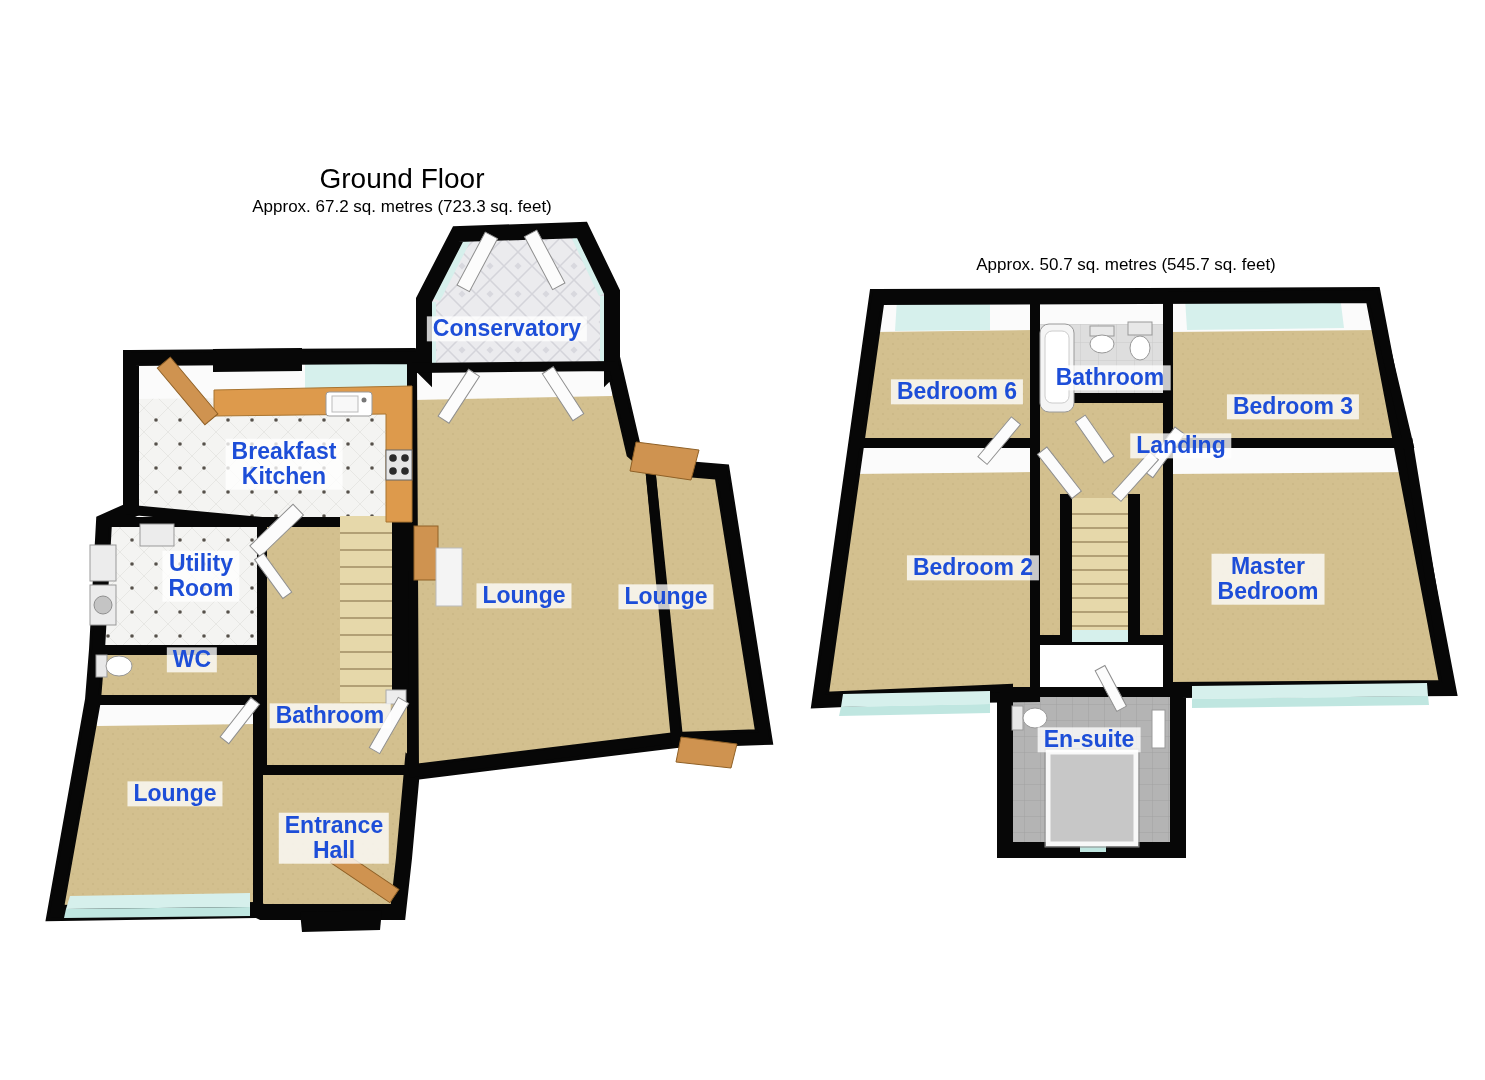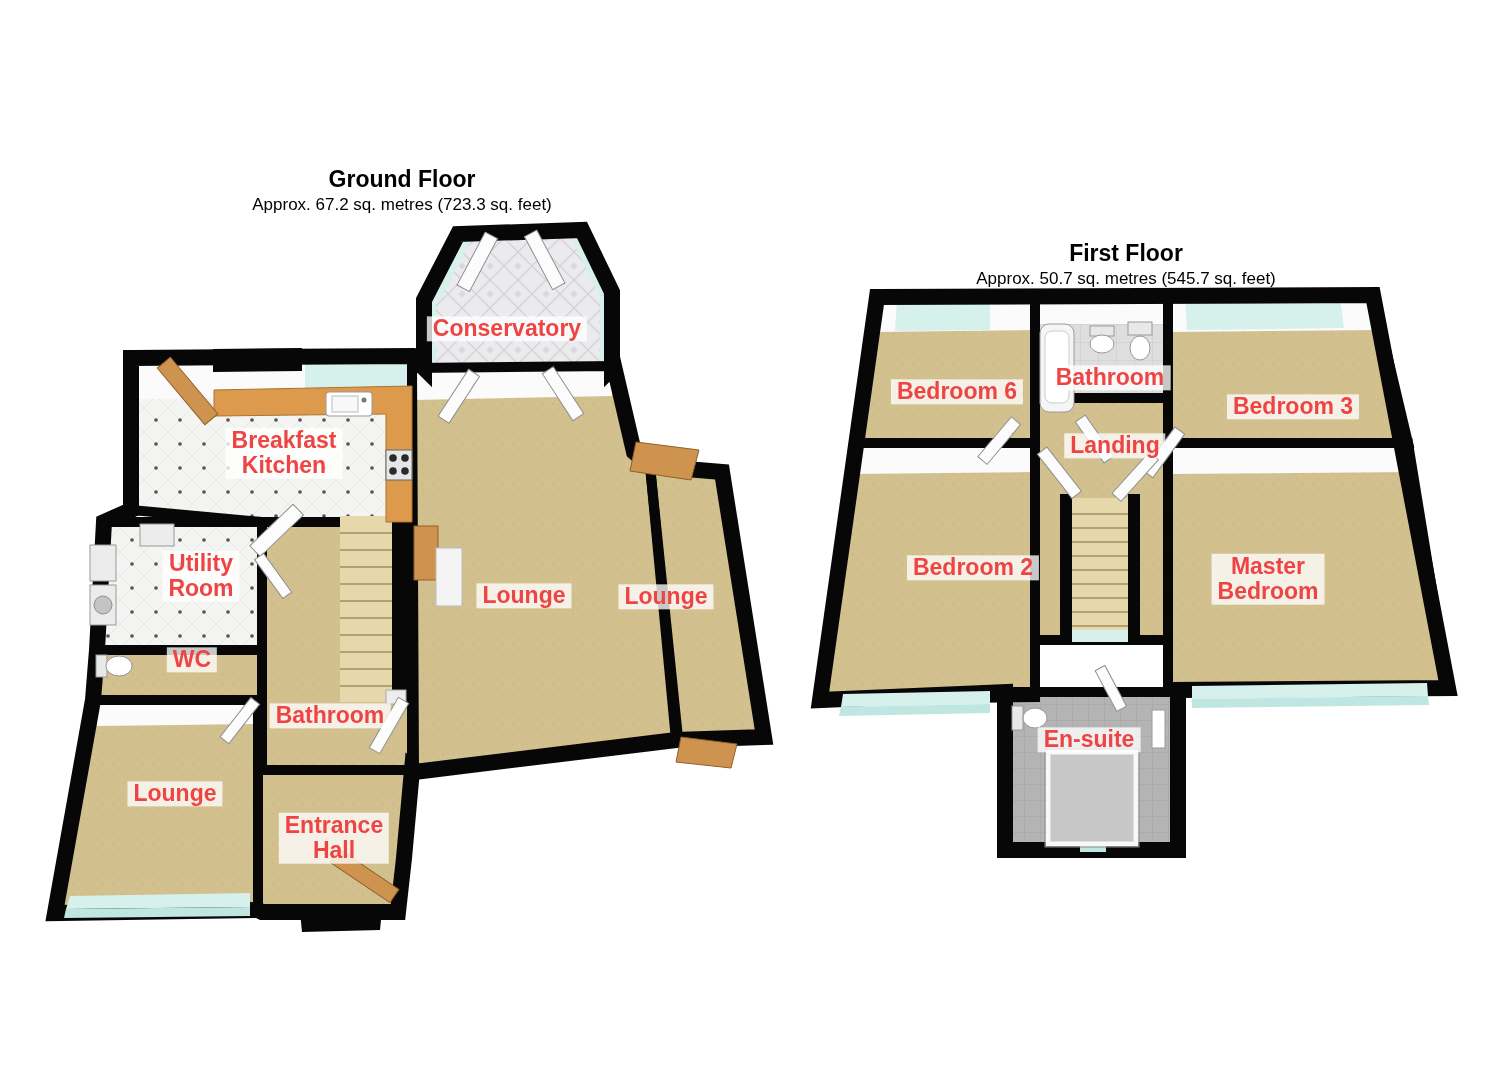--- a/index.html
+++ b/index.html
@@ -17,26 +17,26 @@
   .wood{fill:var(--wood,#cf9350);stroke:#8f6026;stroke-width:1;}
   .door{fill:#fcfcfc;stroke:#8f8f8f;stroke-width:1;}
   .appl{fill:#ececec;stroke:#999;stroke-width:1;}
   .white{fill:#ffffff;stroke:#999;stroke-width:1;}
   .blk{fill:var(--wall,#070707);stroke:none;}
   .tread{stroke:#b2a075;stroke-width:2;}
   
   .lbl{
     position:absolute;transform:translate(-50%,-50%);
     background:var(--label_bg,rgba(255,255,255,0.78));
-    color:#ef4444;font-weight:bold;font-size:23px;line-height:1.1;
+    color:#1d4ed8;font-weight:bold;font-size:23px;line-height:1.1;
     padding:0 6px;text-align:center;white-space:nowrap;
   }
   .ln{display:block;}
   .floor-head{position:absolute;transform:translate(-50%,-50%);text-align:center;color:#000;white-space:nowrap;}
-  .ft{font-size:23px;font-weight:bold;text-align:center;}
+  .ft{font-size:28px;font-weight:normal;text-align:center;}
   .fs{font-size:17px;margin-top:2px;}
   .total{
     position:absolute;transform:translate(-50%,-50%);font-size:21px;color:#000;white-space:nowrap;
   }
 </style>
 </head>
 <body>
 
 <div class="stage">
 
@@ -224,47 +224,46 @@
     <rect class="door" x="1146" y="455" width="12" height="56" transform="rotate(42 1152 458)"></rect>
     <rect class="door" x="1096" y="668" width="11" height="46" transform="rotate(-28 1101 671)"></rect>
   </g>
 </svg>
 
   <div class="floor-head" style="left:402px;top:190px">
     <div class="ft">Ground Floor</div>
     <div class="fs">Approx. 67.2 sq. metres (723.3 sq. feet)</div>
   </div>
   <div class="floor-head" style="left:1126px;top:264px">
-    <div class="ft">First Floor</div>
     <div class="fs">Approx. 50.7 sq. metres (545.7 sq. feet)</div>
   </div>
 
   <div class="lbl" style="left:507px;top:329px"><span>Conservatory</span></div>
-  <div class="lbl" style="left:284px;top:453px">
+  <div class="lbl" style="left:284px;top:464px">
     <span class="ln">Breakfast</span>
     <span class="ln">Kitchen</span>
   </div>
   <div class="lbl" style="left:201px;top:576px">
     <span class="ln">Utility</span>
     <span class="ln">Room</span>
   </div>
   <div class="lbl" style="left:192px;top:660px"><span>WC</span></div>
   <div class="lbl" style="left:175px;top:794px"><span>Lounge</span></div>
   <div class="lbl" style="left:330px;top:716px"><span>Bathroom</span></div>
   <div class="lbl" style="left:334px;top:838px">
     <span class="ln">Entrance</span>
     <span class="ln">Hall</span>
   </div>
   <div class="lbl" style="left:524px;top:596px"><span>Lounge</span></div>
   <div class="lbl" style="left:666px;top:597px"><span>Lounge</span></div>
 
   <div class="lbl" style="left:957px;top:392px"><span>Bedroom 6</span></div>
   <div class="lbl" style="left:1110px;top:378px"><span>Bathroom</span></div>
   <div class="lbl" style="left:1293px;top:407px"><span>Bedroom 3</span></div>
-  <div class="lbl" style="left:1115px;top:446px"><span>Landing</span></div>
+  <div class="lbl" style="left:1181px;top:446px"><span>Landing</span></div>
   <div class="lbl" style="left:973px;top:568px"><span>Bedroom 2</span></div>
   <div class="lbl" style="left:1268px;top:579px">
     <span class="ln">Master</span>
     <span class="ln">Bedroom</span>
   </div>
   <div class="lbl" style="left:1089px;top:740px"><span>En-suite</span></div>
 
 </div>
 
 </body></html>

